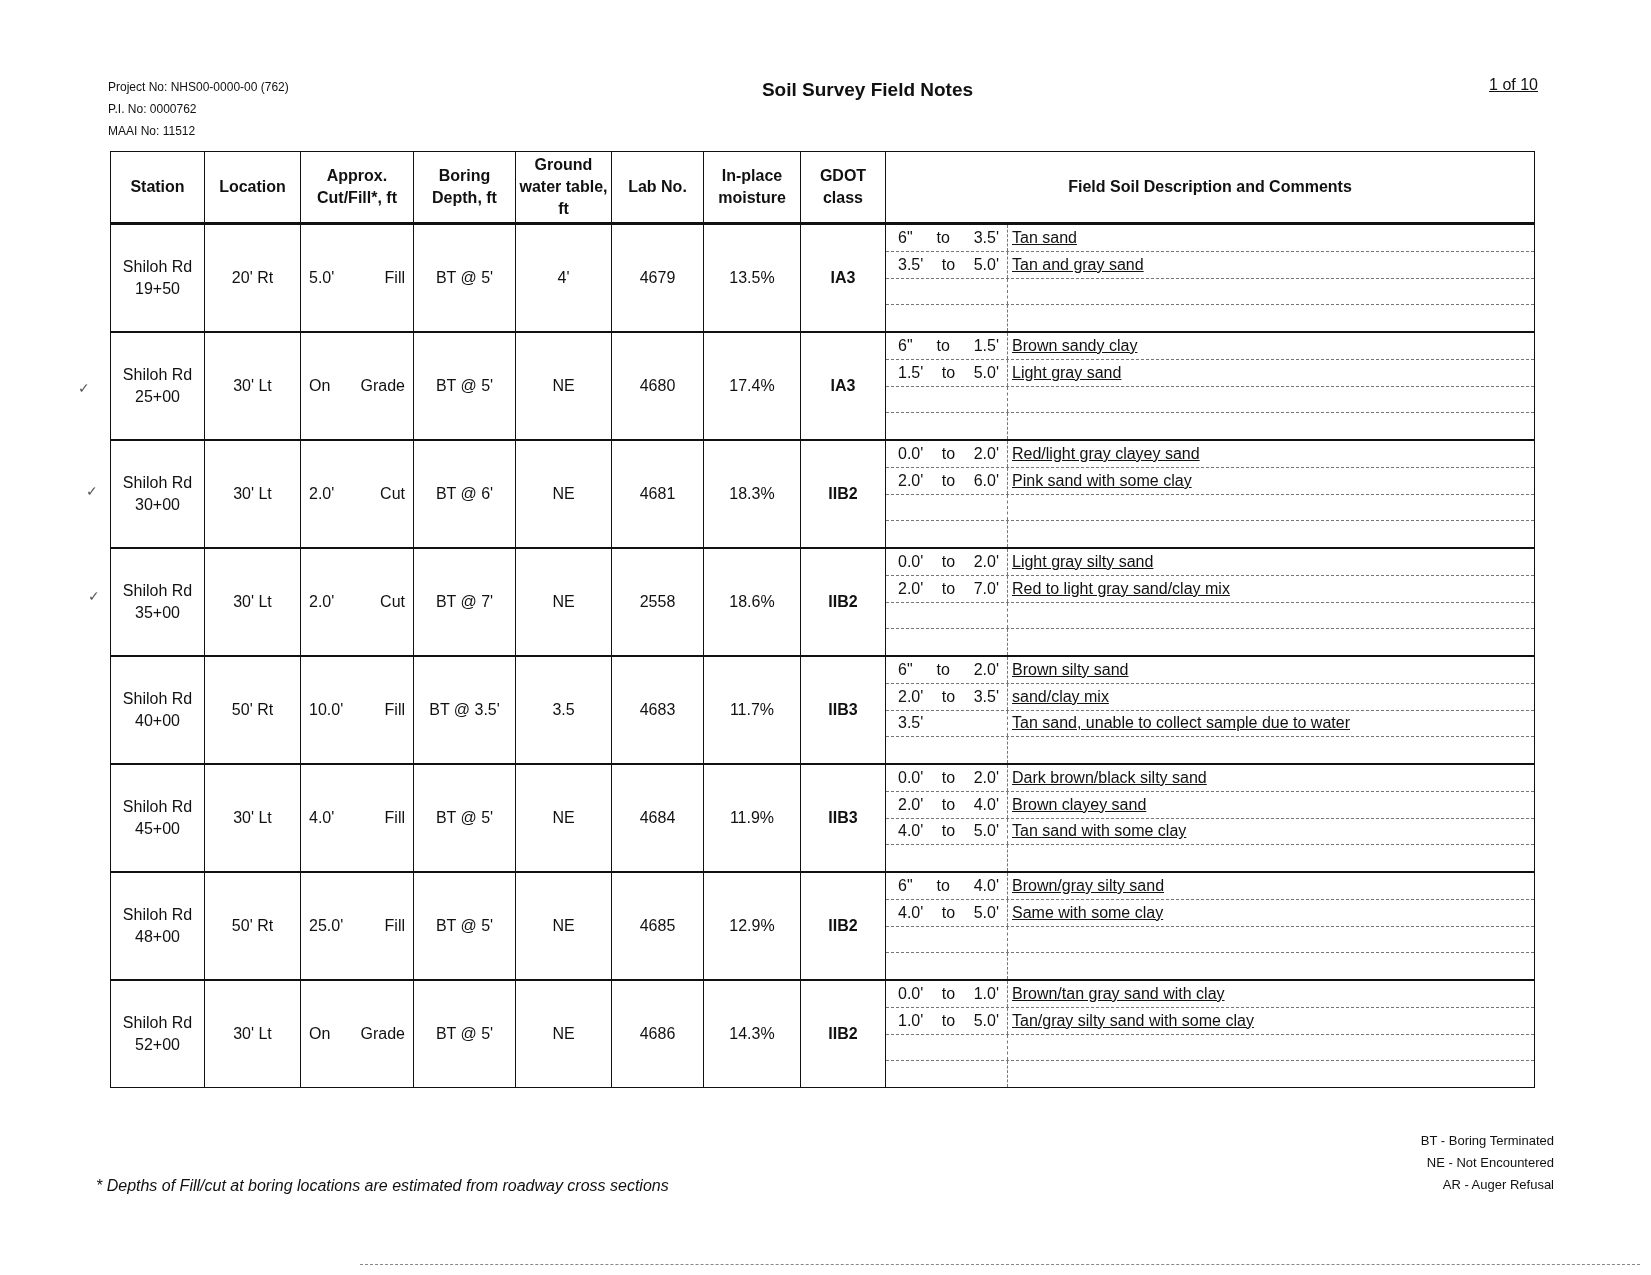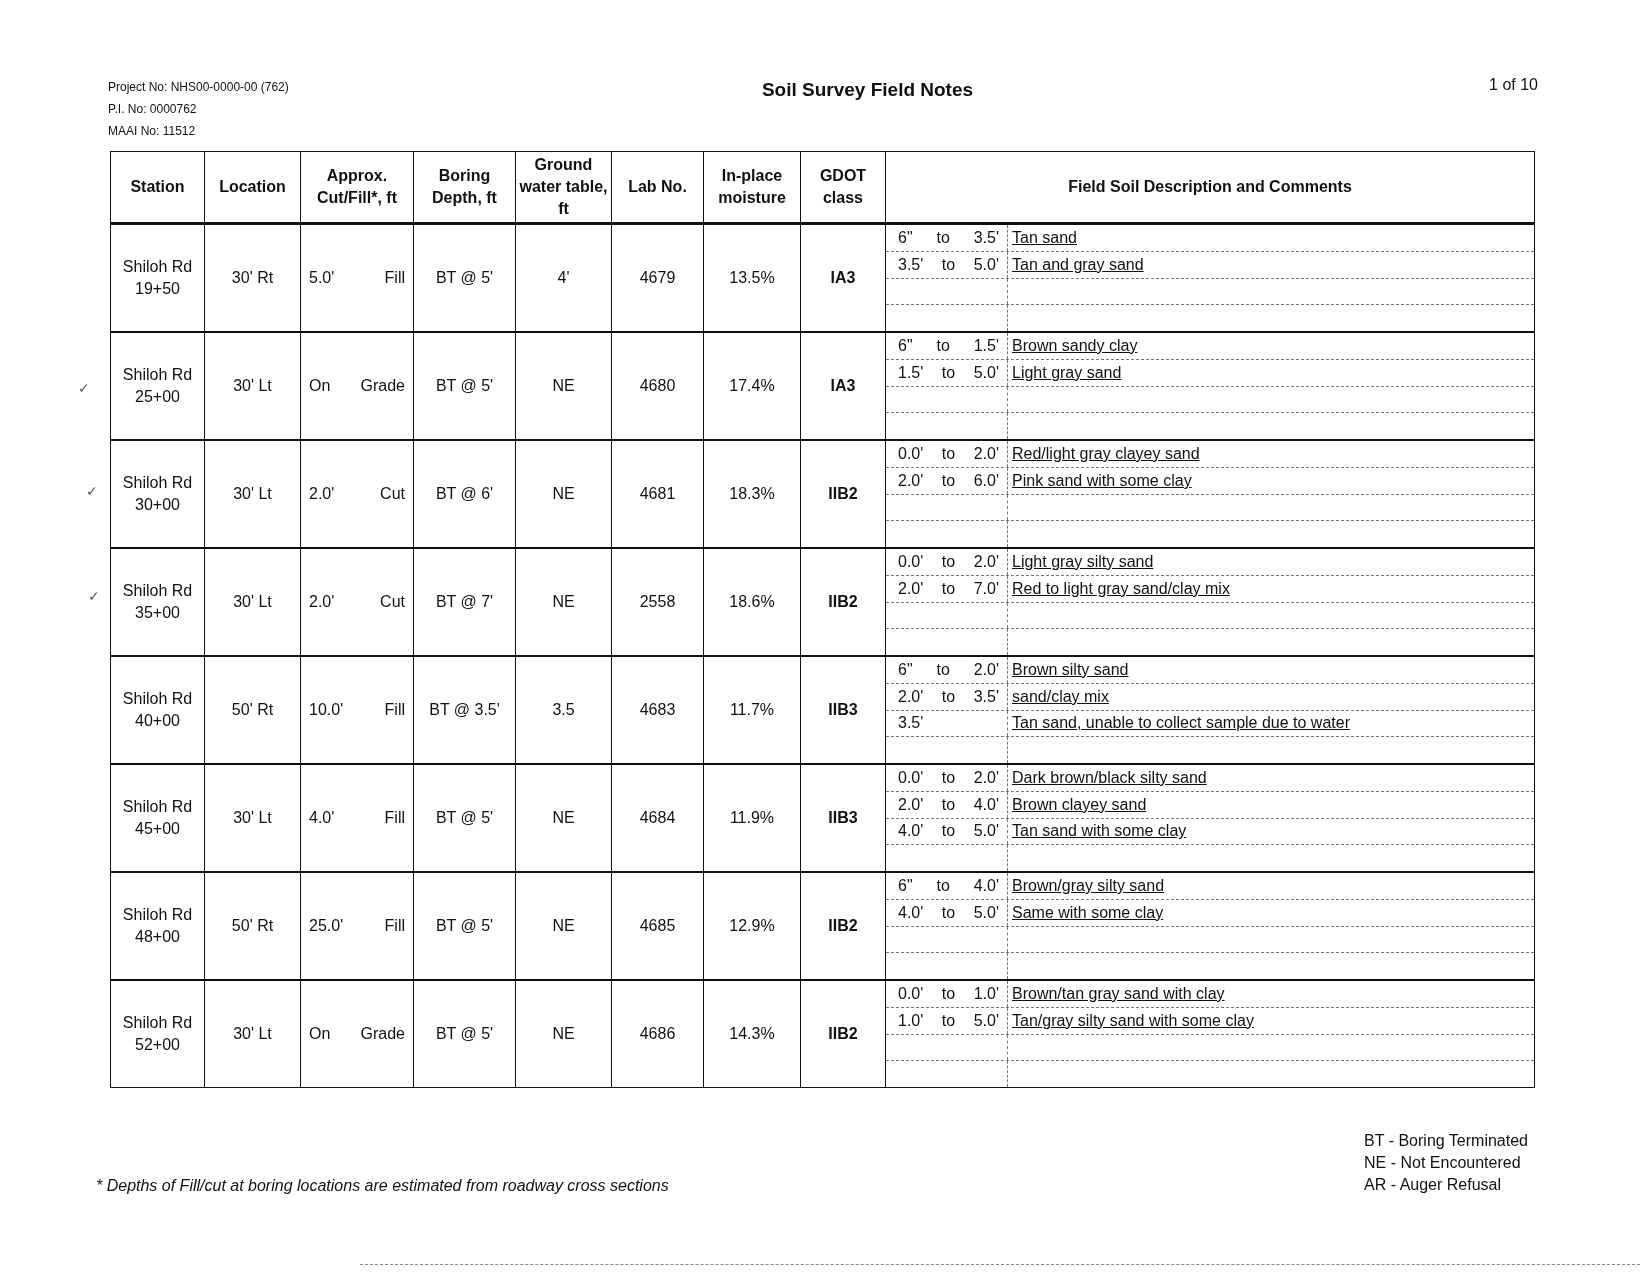--- a/index.html
+++ b/index.html
@@ -3,21 +3,21 @@
 <meta charset="utf-8">
 <style>
   html, body { margin:0; padding:0; background:#ffffff; }
   body { width:1651px; height:1275px; position:relative; overflow:hidden;
          font-family:"Liberation Sans", sans-serif; color:#111; }
   .abs { position:absolute; }
   .hdr-left { left:108px; top:76px; font-size:12px; line-height:22px; }
   .hdr-center { left:0; width:1651px; top:78px; text-align:center;padding-left:42px; }
   .hdr-center .title { font-weight:bold; font-size:19px; line-height:24px; }
   .hdr-center .subtitle { font-size:16px; line-height:22px; }
-  .pageno { right:113px; top:76px; font-size:16px; }
+  .pageno { right:113px; top:76px; font-size:16px;text-decoration:underline; }
 
   table.soil { position:absolute; left:110px; top:151px; width:1424px;
                border-collapse:collapse; table-layout:fixed; }
   table.soil th, table.soil td { border:1.5px solid #111; padding:0; text-align:center;
                vertical-align:middle; font-size:16px; }
   table.soil thead th { font-weight:bold; height:70px; font-size:16px; line-height:22px; }
   table.soil thead { border-bottom:3px solid #111; }
   table.soil tbody tr { height:106px; }
   table.soil tbody tr + tr td { border-top:2.5px solid #111; }
   td.station { line-height:22px; }
@@ -25,21 +25,21 @@
   .cutfill { display:flex; justify-content:space-between; padding:0 8px; }
   td.desc { padding:0; vertical-align:top; }
   .lines { display:flex; flex-direction:column; height:106px; }
   .line { flex:1; display:flex; border-bottom:1px dashed #777; font-size:16px; align-items:center; }
   .line:last-child { border-bottom:none; }
   .depth { width:122px; border-right:1px dashed #777; display:flex; justify-content:space-between;
            padding:0 8px 0 12px; box-sizing:border-box; height:100%; align-items:center; }
   .soiltext { padding-left:4px; text-align:left;text-decoration:underline; }
   .check { font-size:14px; color:#555; }
   .footnote { left:96px; top:1177px; font-size:16px;font-style:italic; }
-  .legend { right:123px; top:1130px; text-align:left; font-size:16px; line-height:22px; }
+  .legend { right:97px; top:1130px; text-align:right; font-size:13px; line-height:22px; }
   .bottom-rule { left:360px; top:1264px; width:1280px; border-top:1px dashed #888; }
 </style>
 </head>
 <body>
 
 <div class="abs hdr-left">
   <div>Project No: NHS00-0000-00 (762)</div>
   <div>P.I. No: 0000762</div>
   <div>MAAI No: 11512</div>
 </div>
@@ -76,21 +76,21 @@
       <th>GDOT class</th>
       <th>Field Soil Description and Comments</th>
     </tr>
   </thead>
   <tbody id="tbody">
       <tr>
     <td class="station">
           <div>Shiloh Rd</div>
           <div>19+50</div>
         </td>
-    <td>30' Rt</td>
+    <td>20' Rt</td>
     <td>
           <div class="cutfill">
             <span>5.0'</span>
             <span>Fill</span>
           </div>
         </td>
     <td>BT @ 5'</td>
     <td>4'</td>
     <td>4679</td>
     <td>13.5%</td>

